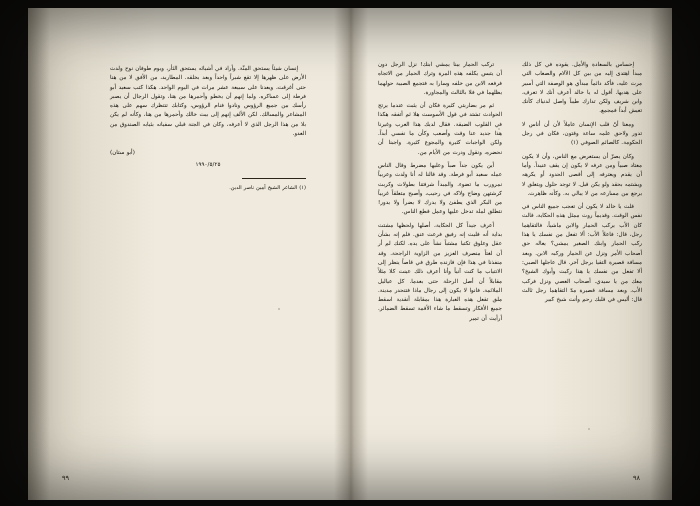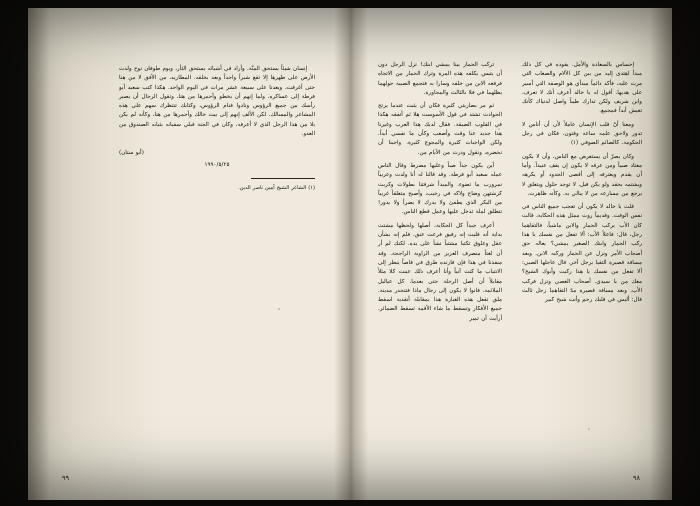--- a/index.html
+++ b/index.html
@@ -29,21 +29,21 @@
     background: #e8e3d6;
     box-shadow: 0 0 14px 5px rgba(0,0,0,0.65) inset;
   }
   .page {
     position: absolute;
     top: 0;
     width: 322px;
     height: 492px;
     background: linear-gradient(to right, #efeadd, #e6e0d1);
   }
-  .page.left  { left: 0; background: linear-gradient(to left, #efeadd 60%, #d8d2c2 100%); padding-left: 9px; }
+  .page.left  { left: 0; background: linear-gradient(to left, #efeadd 60%, #d8d2c2 100%); }
   .page.right { left: 322px; background: linear-gradient(to right, #efeadd 60%, #ddd7c7 100%); }
   .gutter {
     position: absolute;
     left: 306px;
     top: 0;
     width: 34px;
     height: 492px;
     background: linear-gradient(to right, rgba(60,50,35,0.00), rgba(60,50,35,0.30) 40%, rgba(60,50,35,0.42) 50%, rgba(60,50,35,0.28) 60%, rgba(60,50,35,0.00));
     pointer-events: none;
   }

